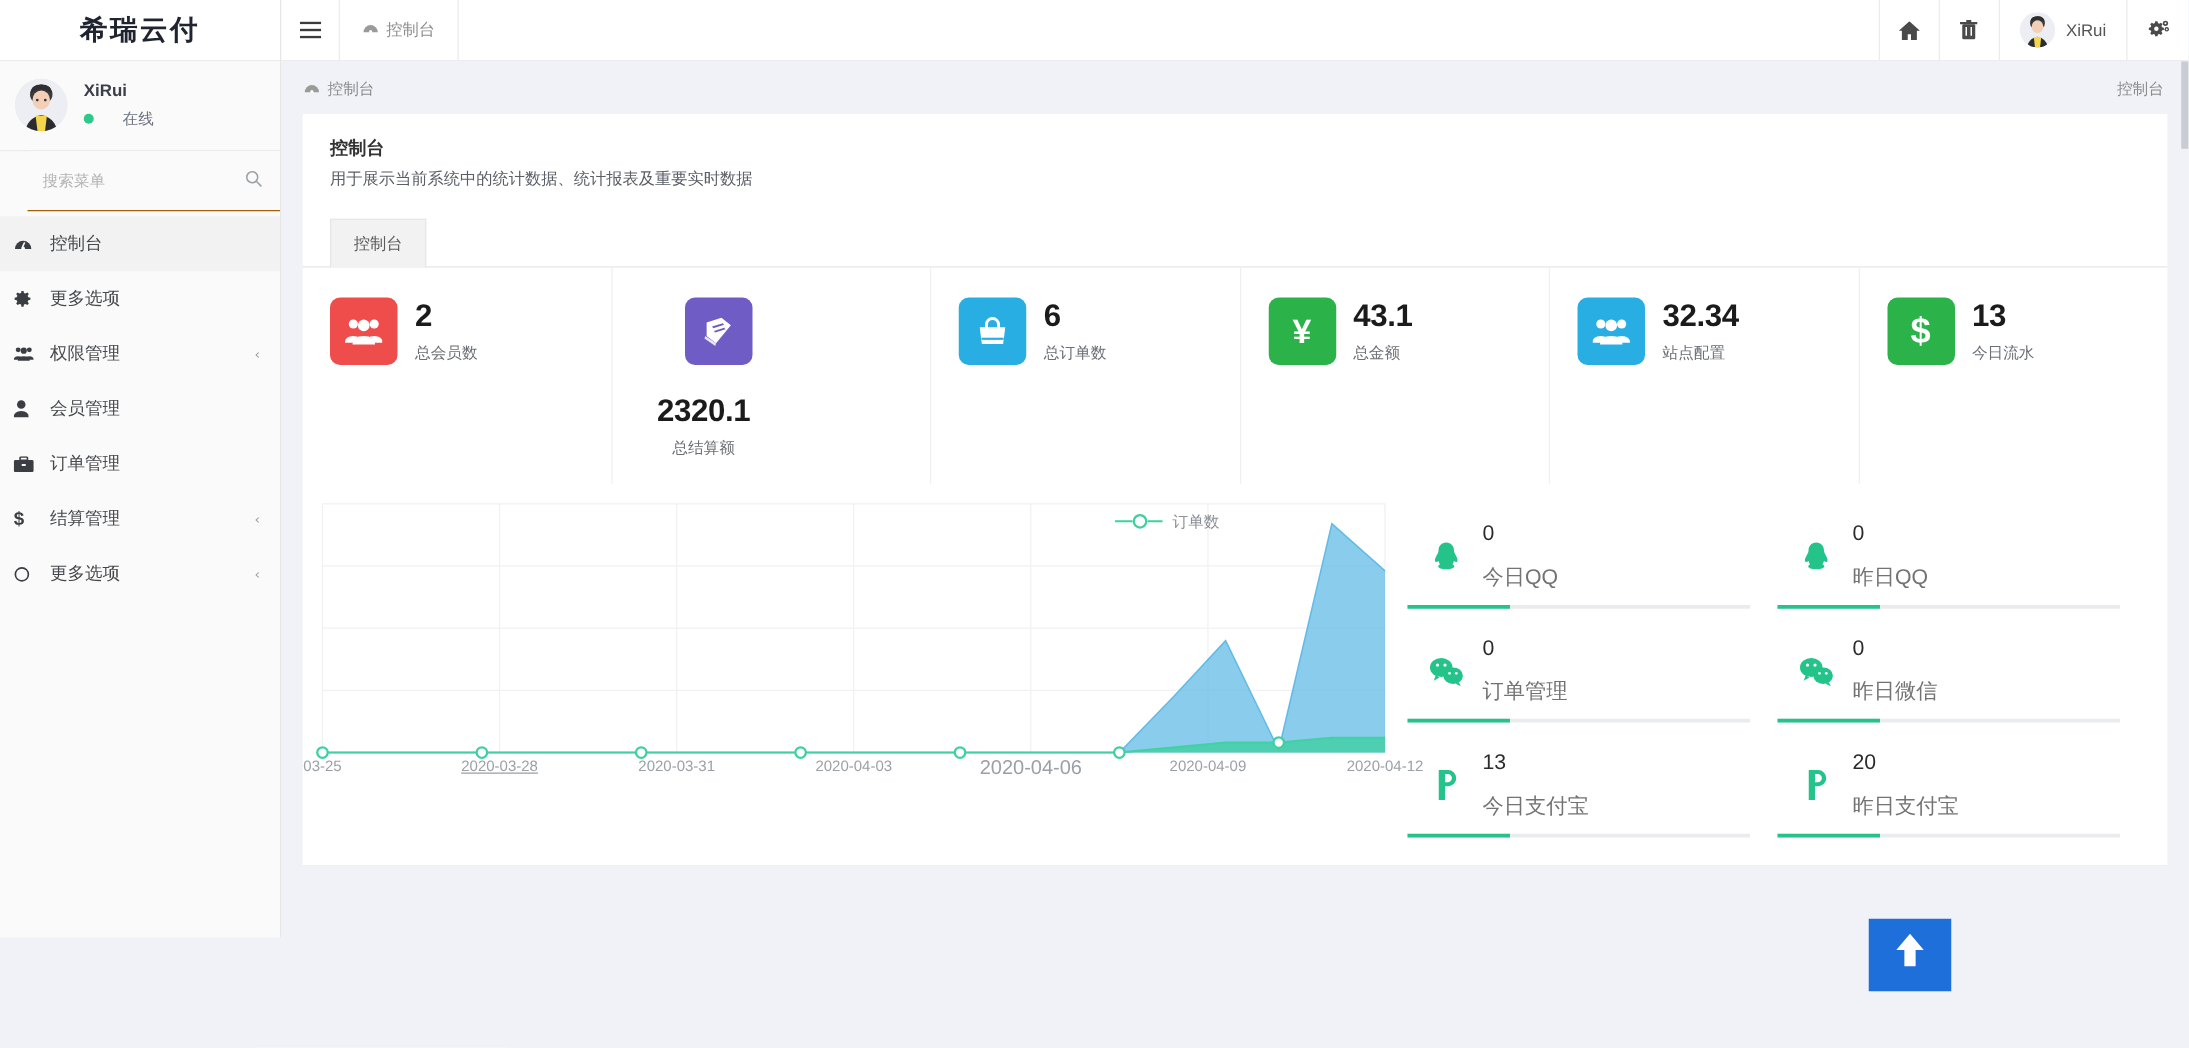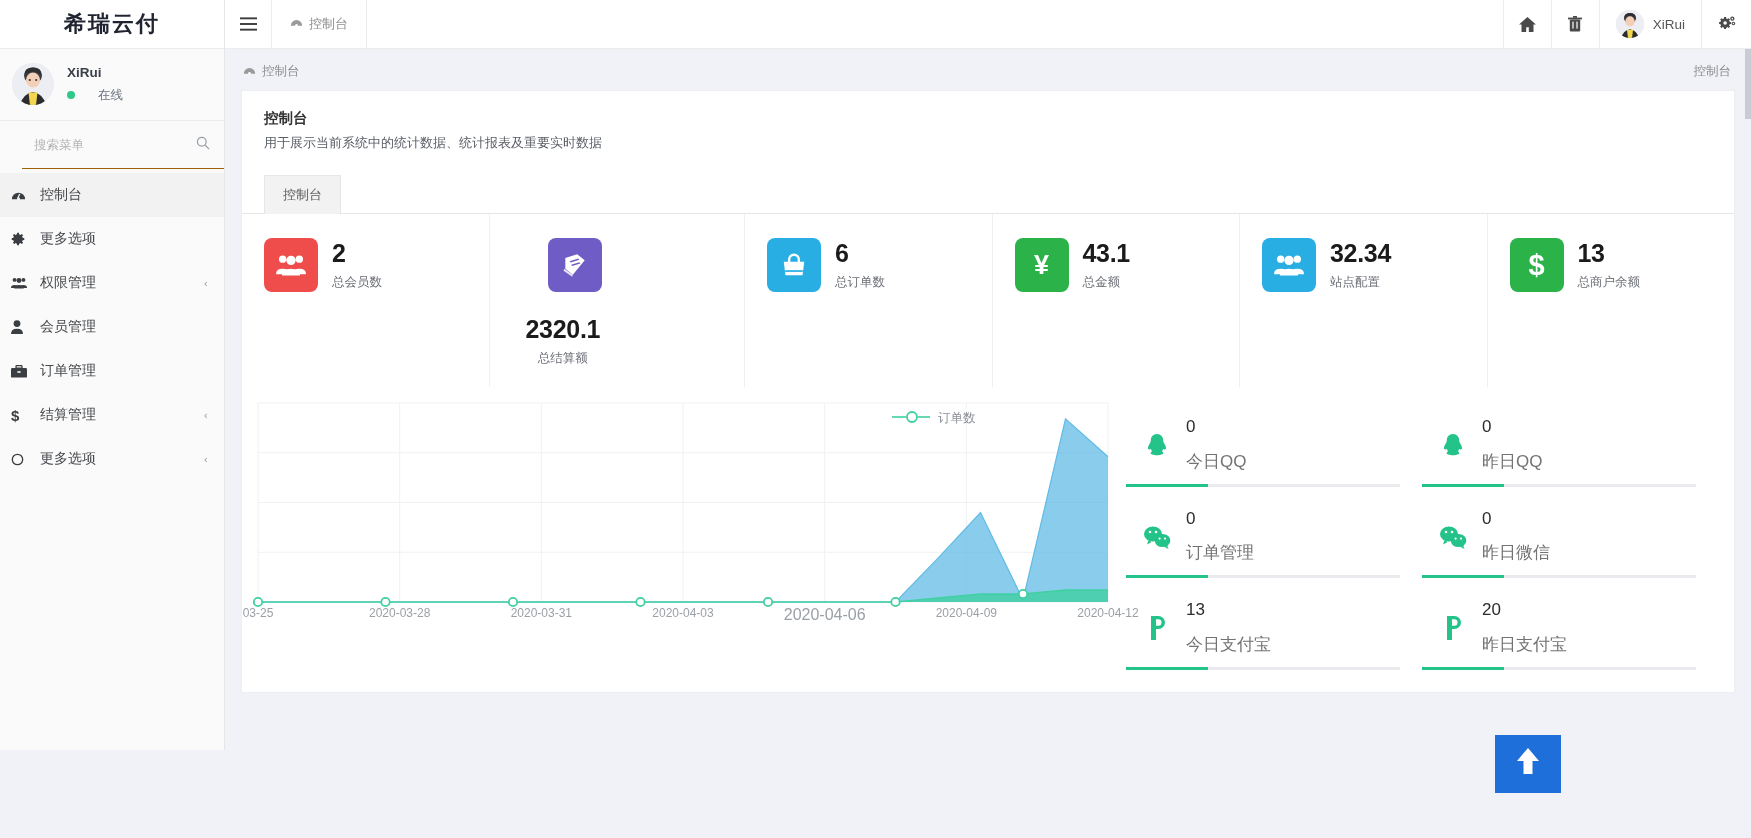--- a/index.html
+++ b/index.html
@@ -480,21 +480,21 @@
               <div class="card-lab">站点配置</div>
             </div>
           </div>
 
           <div class="card">
             <div class="card-ico" style="background:#2bb34a">
               <span style="font-size:29px;font-weight:bold;color:#fff;line-height:1;">$</span>
             </div>
             <div class="card-body">
               <div class="card-val">13</div>
-              <div class="card-lab">总商户余额</div>
+              <div class="card-lab">今日流水</div>
             </div>
           </div>
 
         </div>
 
         <div class="chart-row">
 
           <div class="chart-wrap">
             <svg class="chart-svg" id="chart" width="860" height="215" viewBox="0 0 860 215">
                 <line x1="6" y1="8" x2="856" y2="8" stroke="#f0f1f3" stroke-width="1"></line>
@@ -520,21 +520,21 @@
                 <circle cx="516" cy="207" r="4.2" fill="#fff" stroke="#3fd0a0" stroke-width="1.8"></circle>
                 <circle cx="643.5" cy="207" r="4.2" fill="#fff" stroke="#3fd0a0" stroke-width="1.8"></circle>
                 <circle cx="771" cy="199.04" r="4.2" fill="#fff" stroke="#3fd0a0" stroke-width="1.8"></circle>
                 <line x1="640" y1="22" x2="654" y2="22" stroke="#3fd0a0" stroke-width="1.6"></line>
                 <circle cx="660" cy="22" r="5" fill="#fff" stroke="#3fd0a0" stroke-width="1.8"></circle>
                 <line x1="666" y1="22" x2="678" y2="22" stroke="#3fd0a0" stroke-width="1.6"></line>
                 <text x="686" y="26.5" fill="#8b8f96" font-size="12.5" font-family="&quot;Liberation Sans&quot;, sans-serif">订单数</text>
               </svg>
             <div id="xlabels" style="position:relative;height:22px;margin-top:-4px;">
                 <span style="position: absolute; top: 0px; font-size: 12px; color: rgb(154, 160, 166); transform: translateX(-50%); white-space: nowrap; left: 6px;">03-25</span>
-                <span style="position: absolute; top: 0px; font-size: 12px; color: rgb(154, 160, 166); transform: translateX(-50%); white-space: nowrap; left: 147.667px;">2020-03-28</span>
+                <span style="position: absolute; top: 0px; font-size: 12px; color: rgb(154, 160, 166); transform: translateX(-50%); white-space: nowrap; left: 147.667px; text-decoration: underline;">2020-03-28</span>
                 <span style="position: absolute; top: 0px; font-size: 12px; color: rgb(154, 160, 166); transform: translateX(-50%); white-space: nowrap; left: 289.333px;">2020-03-31</span>
                 <span style="position: absolute; top: 0px; font-size: 12px; color: rgb(154, 160, 166); transform: translateX(-50%); white-space: nowrap; left: 431px;">2020-04-03</span>
                 <span style="position: absolute; top: 0px; font-size: 16px; color: rgb(154, 160, 166); transform: translateX(-50%); white-space: nowrap; left: 572.667px;">2020-04-06</span>
                 <span style="position: absolute; top: 0px; font-size: 12px; color: rgb(154, 160, 166); transform: translateX(-50%); white-space: nowrap; left: 714.333px;">2020-04-09</span>
                 <span style="position: absolute; top: 0px; font-size: 12px; color: rgb(154, 160, 166); transform: translateX(-50%); white-space: nowrap; left: 856px;">2020-04-12</span>
               </div>
           </div>
 
           <div class="side-stats">
 

